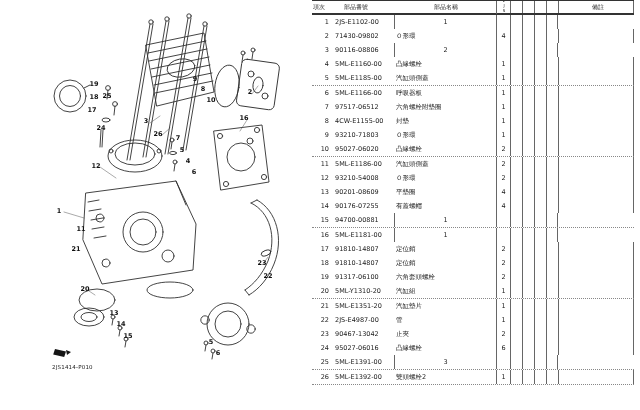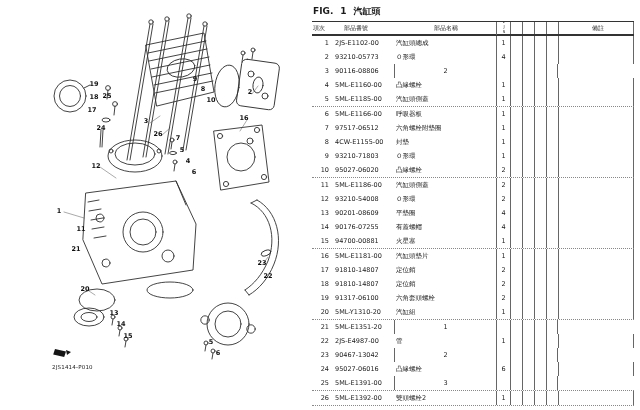--- a/index.html
+++ b/index.html
@@ -216,51 +216,47 @@
         <div class="callout" style="left: 128px; top: 336px;">15</div>
         <div class="callout" style="left: 262px; top: 263px;">23</div>
         <div class="callout" style="left: 268px; top: 276px;">22</div>
         <div class="callout" style="left: 211px; top: 342px;">5</div>
         <div class="callout" style="left: 218px; top: 353px;">6</div>
       </div>
     <div class="drawcode">2JS1414-P010</div>
   </div>
 
   <div class="tablepanel">
-    <div class="figtitle">
-      <span>FIG.</span><span class="num">1</span><span>汽缸頭</span>
-    </div>
 
     <div class="ptable">
       <div class="thead">
         <div class="c item">項次</div>
         <div class="c pno">部品番號</div>
         <div class="c pname">部品名稱</div>
         <div class="c qty vert">2JS4</div>
         <div class="c nar"></div>
         <div class="c nar"></div>
         <div class="c nar"></div>
         <div class="c nar"></div>
         <div class="c rem">備註</div>
       </div>
       <div id="rows">
           <div class="trow">
     <div class="c item">1</div>
     <div class="c pno">2JS-E1102-00</div>
-    <div class="c pname">汽缸頭總成</div>
     <div class="c qty">1</div>
     <div class="c nar"></div>
     <div class="c nar"></div>
     <div class="c nar"></div>
     <div class="c nar"></div>
     <div class="c rem"></div>
   </div>
           <div class="trow">
     <div class="c item">2</div>
-    <div class="c pno">93210-05773</div>
+    <div class="c pno">71430-09802</div>
     <div class="c pname">Ｏ形環</div>
     <div class="c qty">4</div>
     <div class="c nar"></div>
     <div class="c nar"></div>
     <div class="c nar"></div>
     <div class="c nar"></div>
     <div class="c rem"></div>
   </div>
           <div class="trow">
     <div class="c item">3</div>
@@ -389,32 +385,30 @@
     <div class="c qty">4</div>
     <div class="c nar"></div>
     <div class="c nar"></div>
     <div class="c nar"></div>
     <div class="c nar"></div>
     <div class="c rem"></div>
   </div>
           <div class="trow sep">
     <div class="c item">15</div>
     <div class="c pno">94700-00881</div>
-    <div class="c pname">火星塞</div>
     <div class="c qty">1</div>
     <div class="c nar"></div>
     <div class="c nar"></div>
     <div class="c nar"></div>
     <div class="c nar"></div>
     <div class="c rem"></div>
   </div>
           <div class="trow">
     <div class="c item">16</div>
     <div class="c pno">5ML-E1181-00</div>
-    <div class="c pname">汽缸頭墊片</div>
     <div class="c qty">1</div>
     <div class="c nar"></div>
     <div class="c nar"></div>
     <div class="c nar"></div>
     <div class="c nar"></div>
     <div class="c rem"></div>
   </div>
           <div class="trow">
     <div class="c item">17</div>
     <div class="c pno">91810-14807</div>
@@ -455,20 +449,21 @@
     <div class="c qty">1</div>
     <div class="c nar"></div>
     <div class="c nar"></div>
     <div class="c nar"></div>
     <div class="c nar"></div>
     <div class="c rem"></div>
   </div>
           <div class="trow">
     <div class="c item">21</div>
     <div class="c pno">5ML-E1351-20</div>
+    <div class="c pname">汽缸墊片</div>
     <div class="c qty">1</div>
     <div class="c nar"></div>
     <div class="c nar"></div>
     <div class="c nar"></div>
     <div class="c nar"></div>
     <div class="c rem"></div>
   </div>
           <div class="trow">
     <div class="c item">22</div>
     <div class="c pno">2JS-E4987-00</div>
@@ -476,20 +471,21 @@
     <div class="c qty">1</div>
     <div class="c nar"></div>
     <div class="c nar"></div>
     <div class="c nar"></div>
     <div class="c nar"></div>
     <div class="c rem"></div>
   </div>
           <div class="trow">
     <div class="c item">23</div>
     <div class="c pno">90467-13042</div>
+    <div class="c pname">止夾</div>
     <div class="c qty">2</div>
     <div class="c nar"></div>
     <div class="c nar"></div>
     <div class="c nar"></div>
     <div class="c nar"></div>
     <div class="c rem"></div>
   </div>
           <div class="trow">
     <div class="c item">24</div>
     <div class="c pno">95027-06016</div>

